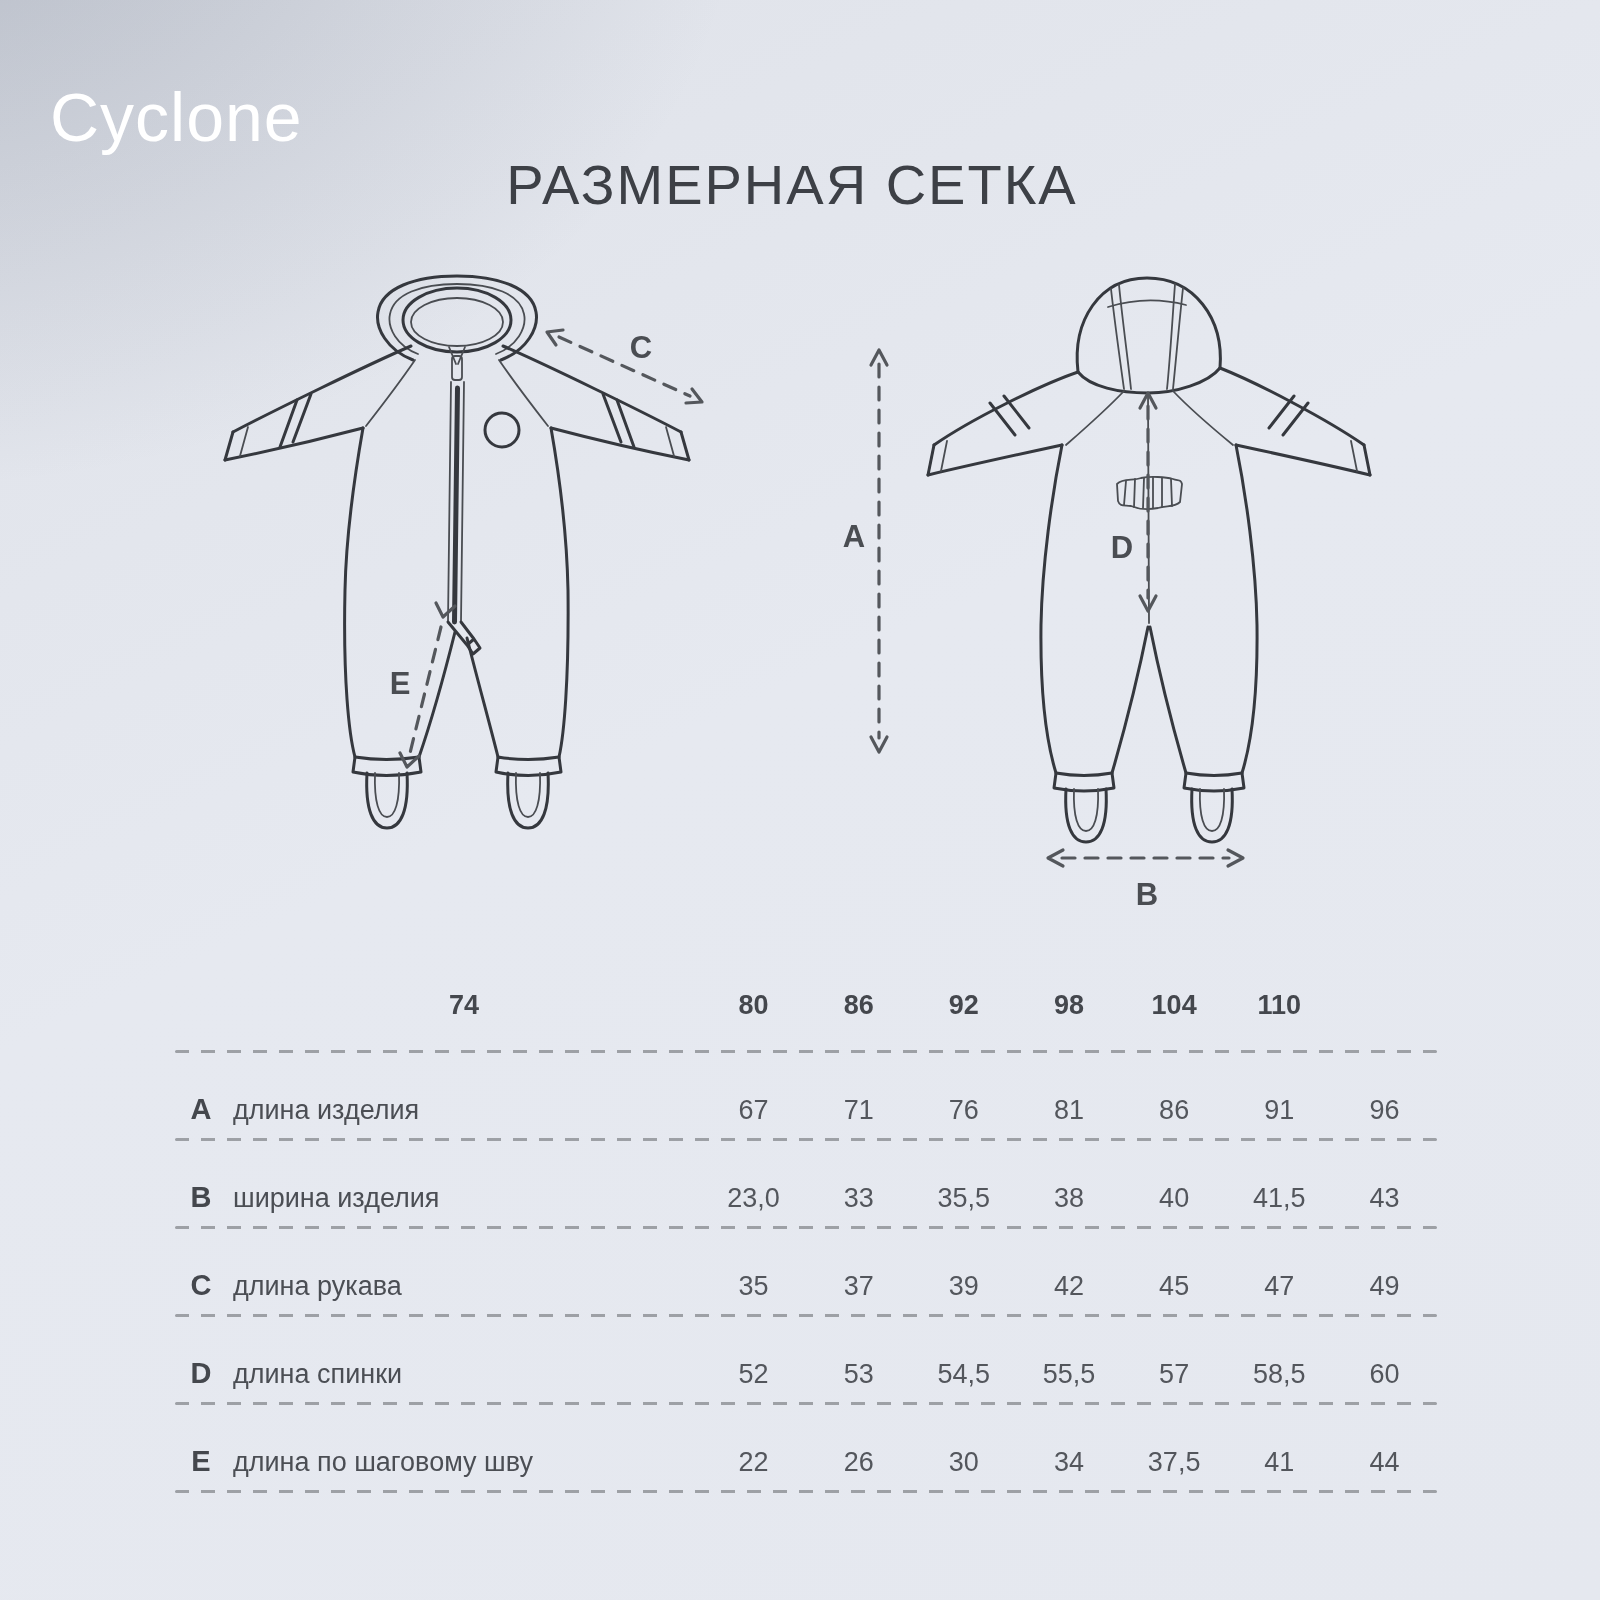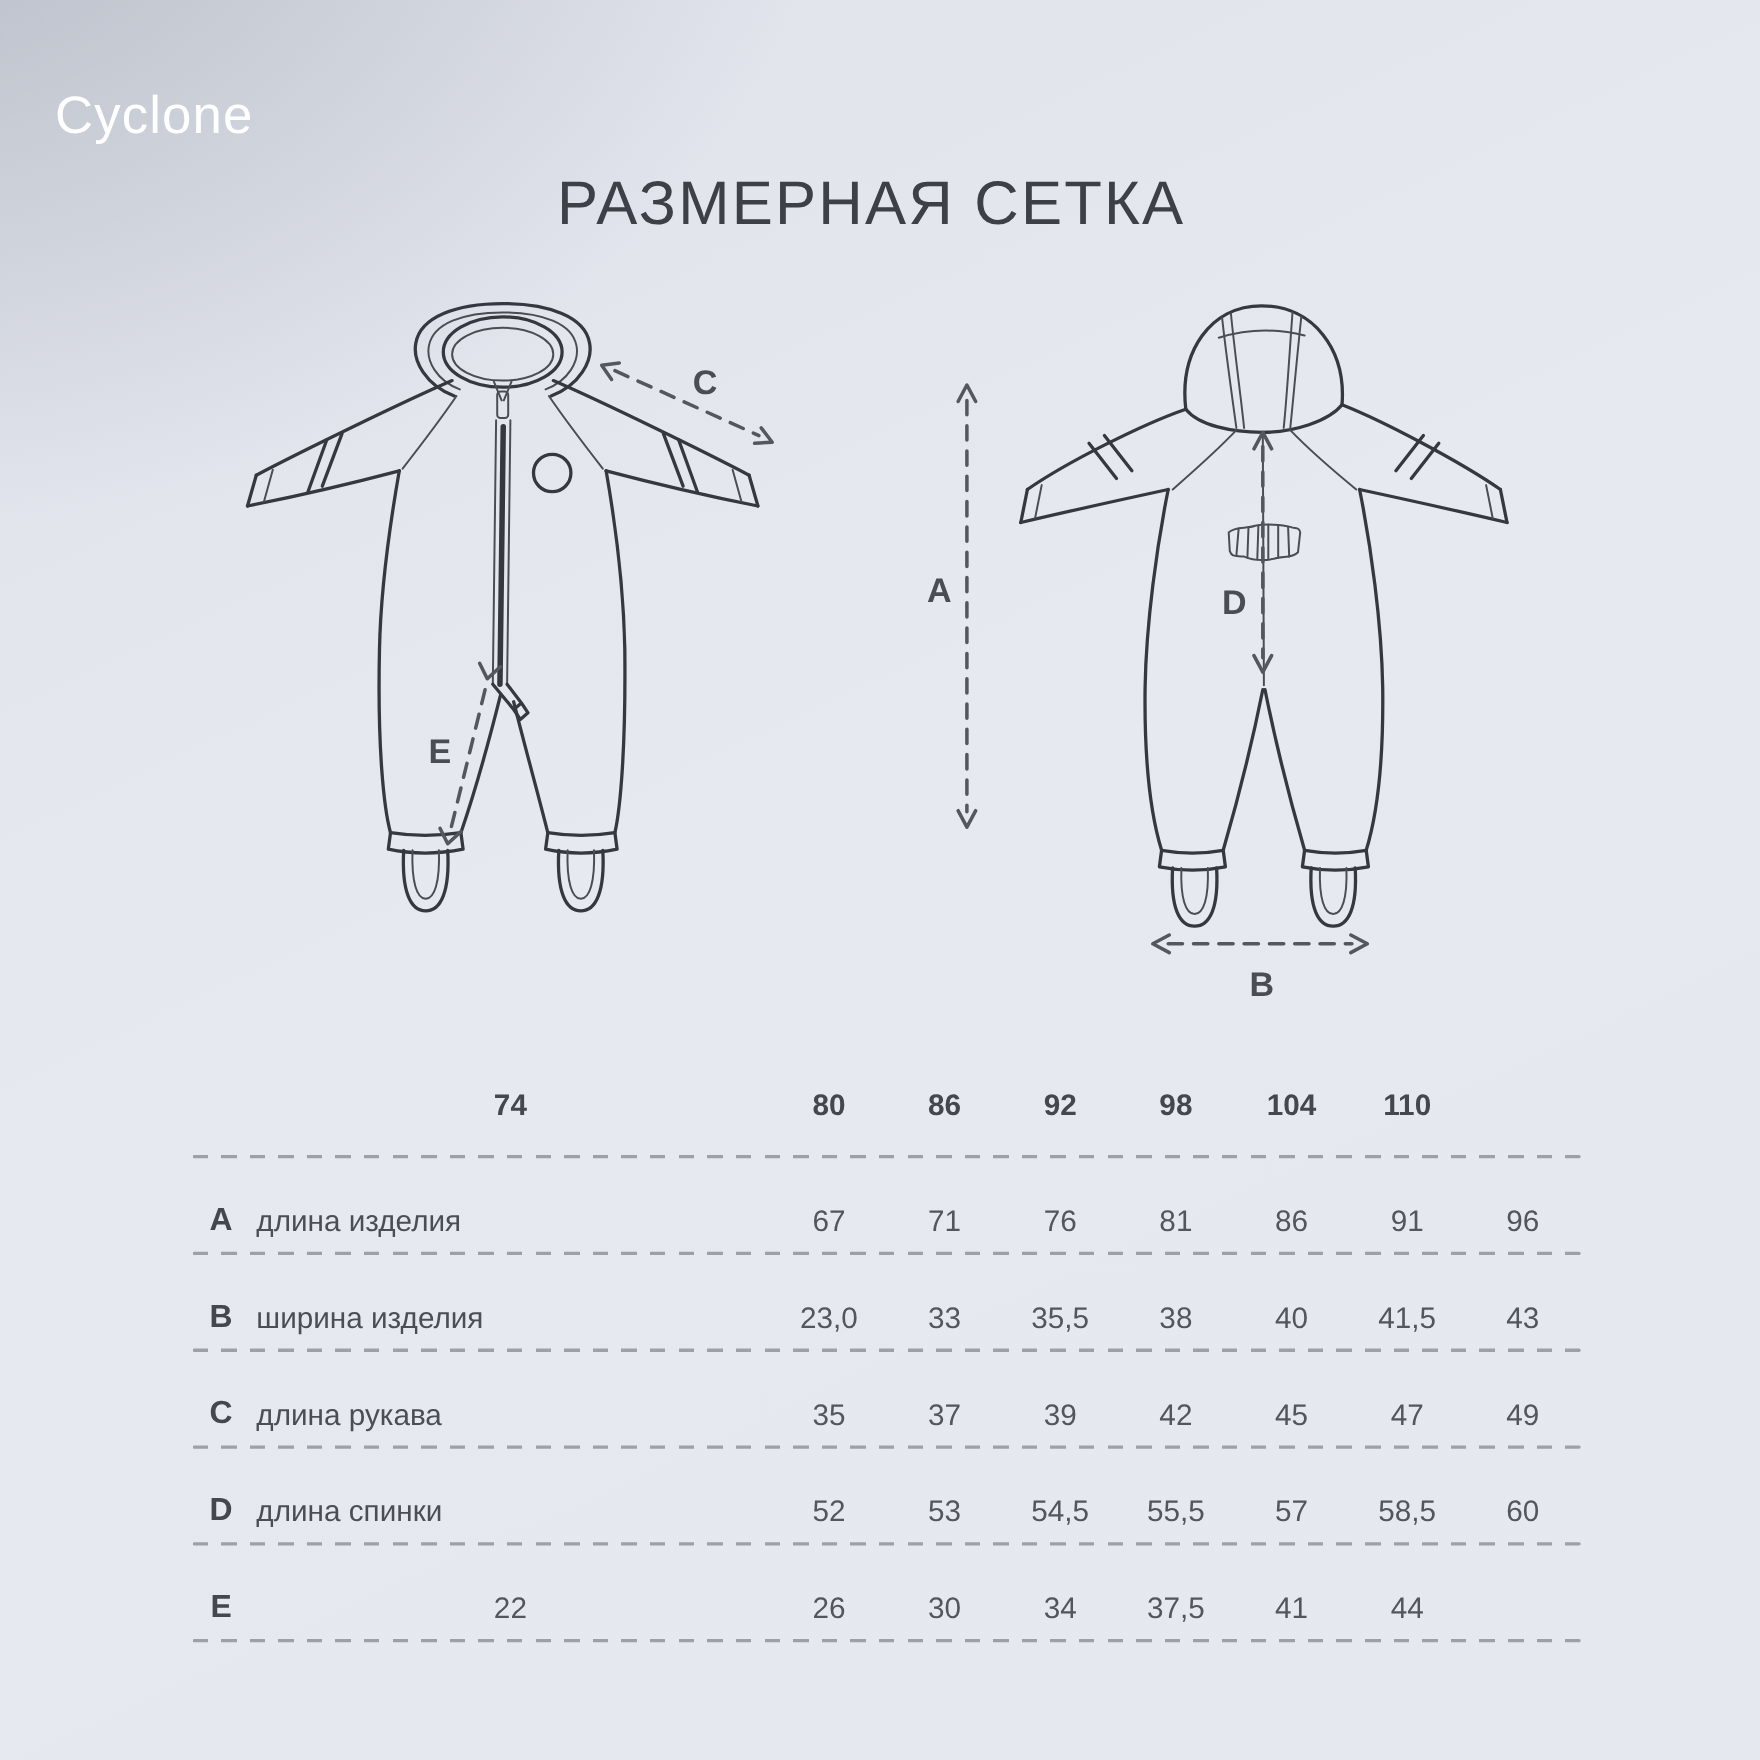--- a/index.html
+++ b/index.html
@@ -2,21 +2,21 @@
 <html><head>
 <meta charset="utf-8">
 <style>
   html,body{margin:0;padding:0;}
   body{width:1600px;height:1600px;overflow:hidden;
        font-family:"Liberation Sans","DejaVu Sans",sans-serif;}
   .page{position:relative;width:1600px;height:1600px;
     background:
       radial-gradient(1500px 1100px at -6% -8%, rgba(88,98,118,0.30), rgba(88,98,118,0) 56%),
       linear-gradient(155deg,#dfe2e9 0%,#e6e9f0 45%,#e5e8ef 100%);}
-  .logo{position:absolute;left:50px;top:78px;font-size:48px;font-weight:400;
+  .logo{position:absolute;left:50px;top:78px;font-size:68px;font-weight:400;
         color:#ffffff;letter-spacing:1px;}
   .title{position:absolute;left:0;right:16px;top:152px;text-align:center;
          font-size:56px;font-weight:400;letter-spacing:2px;color:#3d4046;}
   svg{position:absolute;}
   svg .ln{stroke:#35383e;stroke-width:3;fill:none;stroke-linecap:round;stroke-linejoin:round;}
   svg .ln-thin{stroke:#4a4d52;stroke-width:1.8;fill:none;stroke-linecap:round;}
   svg .ln-thick{stroke:#35383e;stroke-width:5;fill:none;stroke-linecap:round;}
   svg .meas{stroke:#54575c;stroke-width:3.2;fill:none;stroke-linecap:round;
             stroke-dasharray:13 10;}
   svg .head{stroke:#54575c;stroke-width:3.2;fill:none;stroke-linecap:round;stroke-linejoin:round;}
@@ -212,20 +212,21 @@
       <div class="cell val">53</div>
       <div class="cell val">54,5</div>
       <div class="cell val">55,5</div>
       <div class="cell val">57</div>
       <div class="cell val">58,5</div>
       <div class="cell val">60</div>
     </div>
 
     <div class="t-row">
       <div class="cell letter">E</div>
+      <div class="cell label">длина по шаговому шву</div>
       <div class="cell val">22</div>
       <div class="cell val">26</div>
       <div class="cell val">30</div>
       <div class="cell val">34</div>
       <div class="cell val">37,5</div>
       <div class="cell val">41</div>
       <div class="cell val">44</div>
     </div>
 
   </div>

